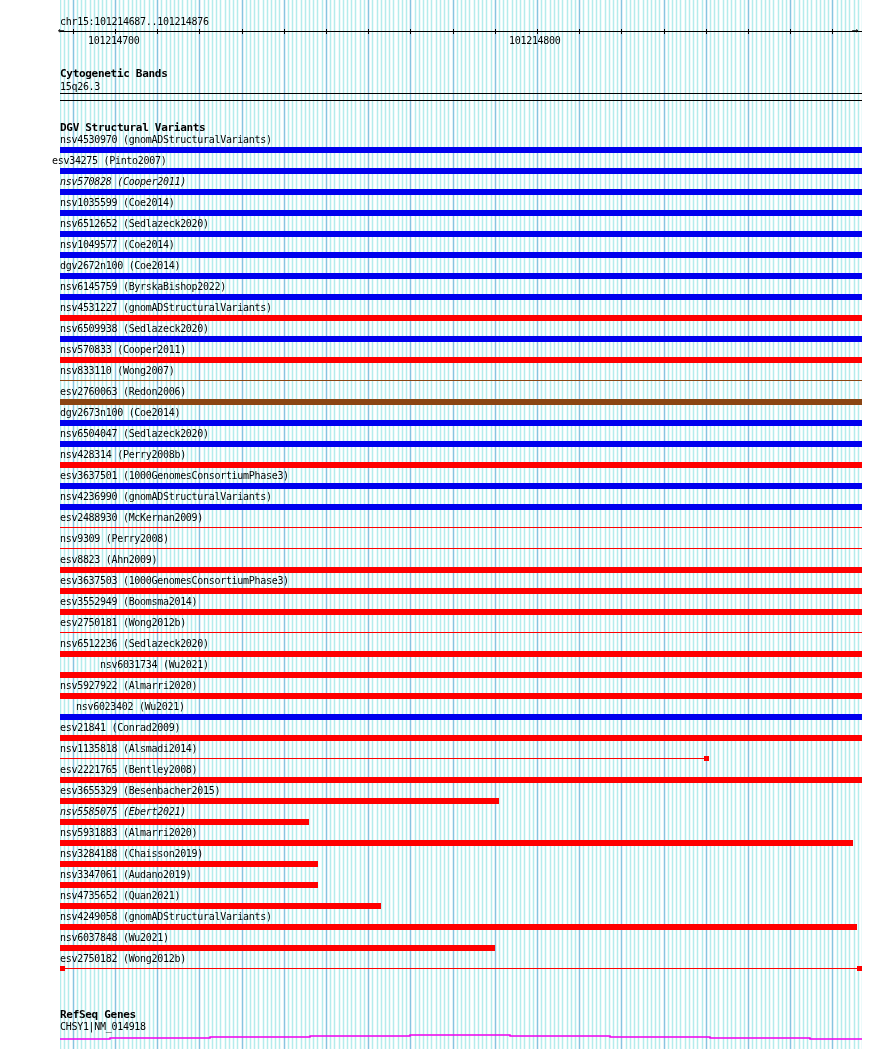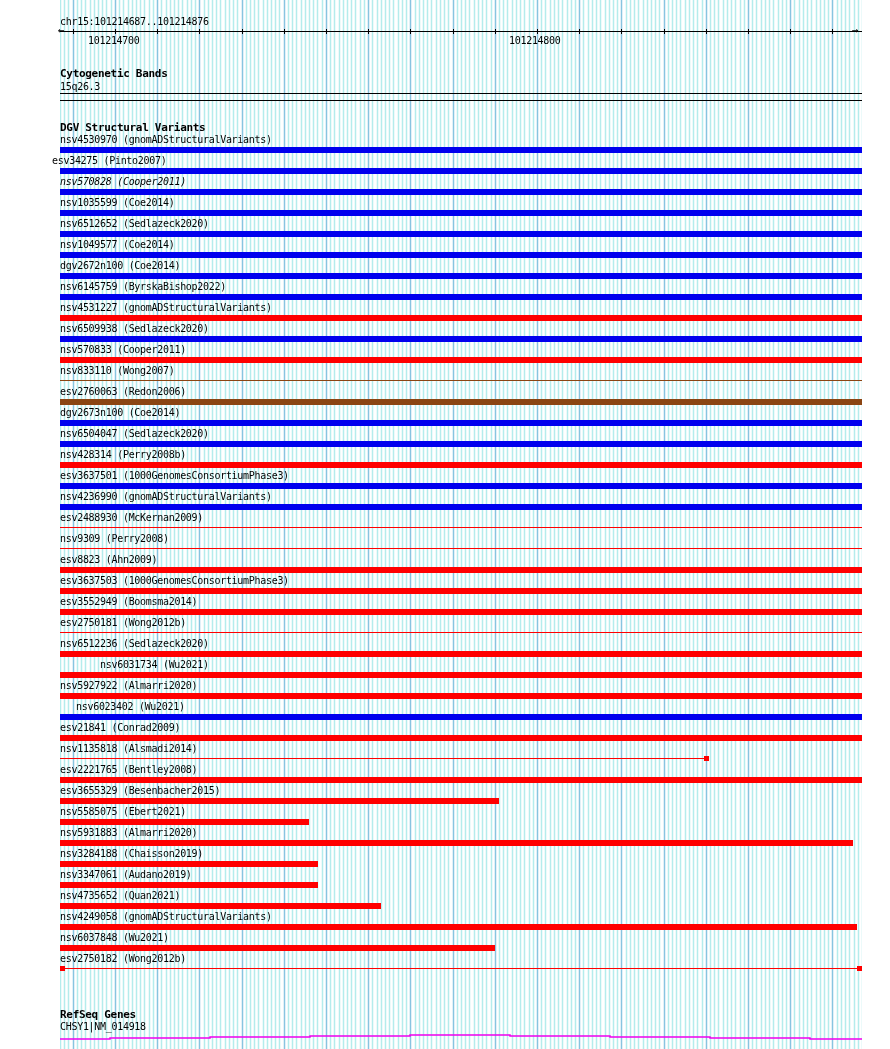--- a/index.html
+++ b/index.html
@@ -305,21 +305,21 @@
       <div class="bar" style="left: 60px; top: 714px; width: 802px; height: 6px; background: rgb(0, 0, 238);"></div>
       <div class="txt" style="left: 60px; top: 722px;">esv21841 (Conrad2009)</div>
       <div class="bar" style="left: 60px; top: 735px; width: 802px; height: 6px; background: rgb(255, 0, 0);"></div>
       <div class="txt" style="left: 60px; top: 743px;">nsv1135818 (Alsmadi2014)</div>
       <div class="bar" style="left: 60px; top: 758px; width: 649px; height: 1px; background: rgb(255, 0, 0);"></div>
       <div class="sq" style="left: 704px; top: 756px; background: rgb(255, 0, 0);"></div>
       <div class="txt" style="left: 60px; top: 764px;">esv2221765 (Bentley2008)</div>
       <div class="bar" style="left: 60px; top: 777px; width: 802px; height: 6px; background: rgb(255, 0, 0);"></div>
       <div class="txt" style="left: 60px; top: 785px;">esv3655329 (Besenbacher2015)</div>
       <div class="bar" style="left: 60px; top: 798px; width: 439px; height: 6px; background: rgb(255, 0, 0);"></div>
-      <div class="txt" style="left: 60px; top: 806px;">nsv5585075 (Ebert2021)</div>
+      <div class="txt" style="left: 60px; top: 806px; font-style: italic;">nsv5585075 (Ebert2021)</div>
       <div class="bar" style="left: 60px; top: 819px; width: 249px; height: 6px; background: rgb(255, 0, 0);"></div>
       <div class="txt" style="left: 60px; top: 827px;">nsv5931883 (Almarri2020)</div>
       <div class="bar" style="left: 60px; top: 840px; width: 793px; height: 6px; background: rgb(255, 0, 0);"></div>
       <div class="txt" style="left: 60px; top: 848px;">nsv3284188 (Chaisson2019)</div>
       <div class="bar" style="left: 60px; top: 861px; width: 258px; height: 6px; background: rgb(255, 0, 0);"></div>
       <div class="txt" style="left: 60px; top: 869px;">nsv3347061 (Audano2019)</div>
       <div class="bar" style="left: 60px; top: 882px; width: 258px; height: 6px; background: rgb(255, 0, 0);"></div>
       <div class="txt" style="left: 60px; top: 890px;">nsv4735652 (Quan2021)</div>
       <div class="bar" style="left: 60px; top: 903px; width: 321px; height: 6px; background: rgb(255, 0, 0);"></div>
       <div class="txt" style="left: 60px; top: 911px;">nsv4249058 (gnomADStructuralVariants)</div>

